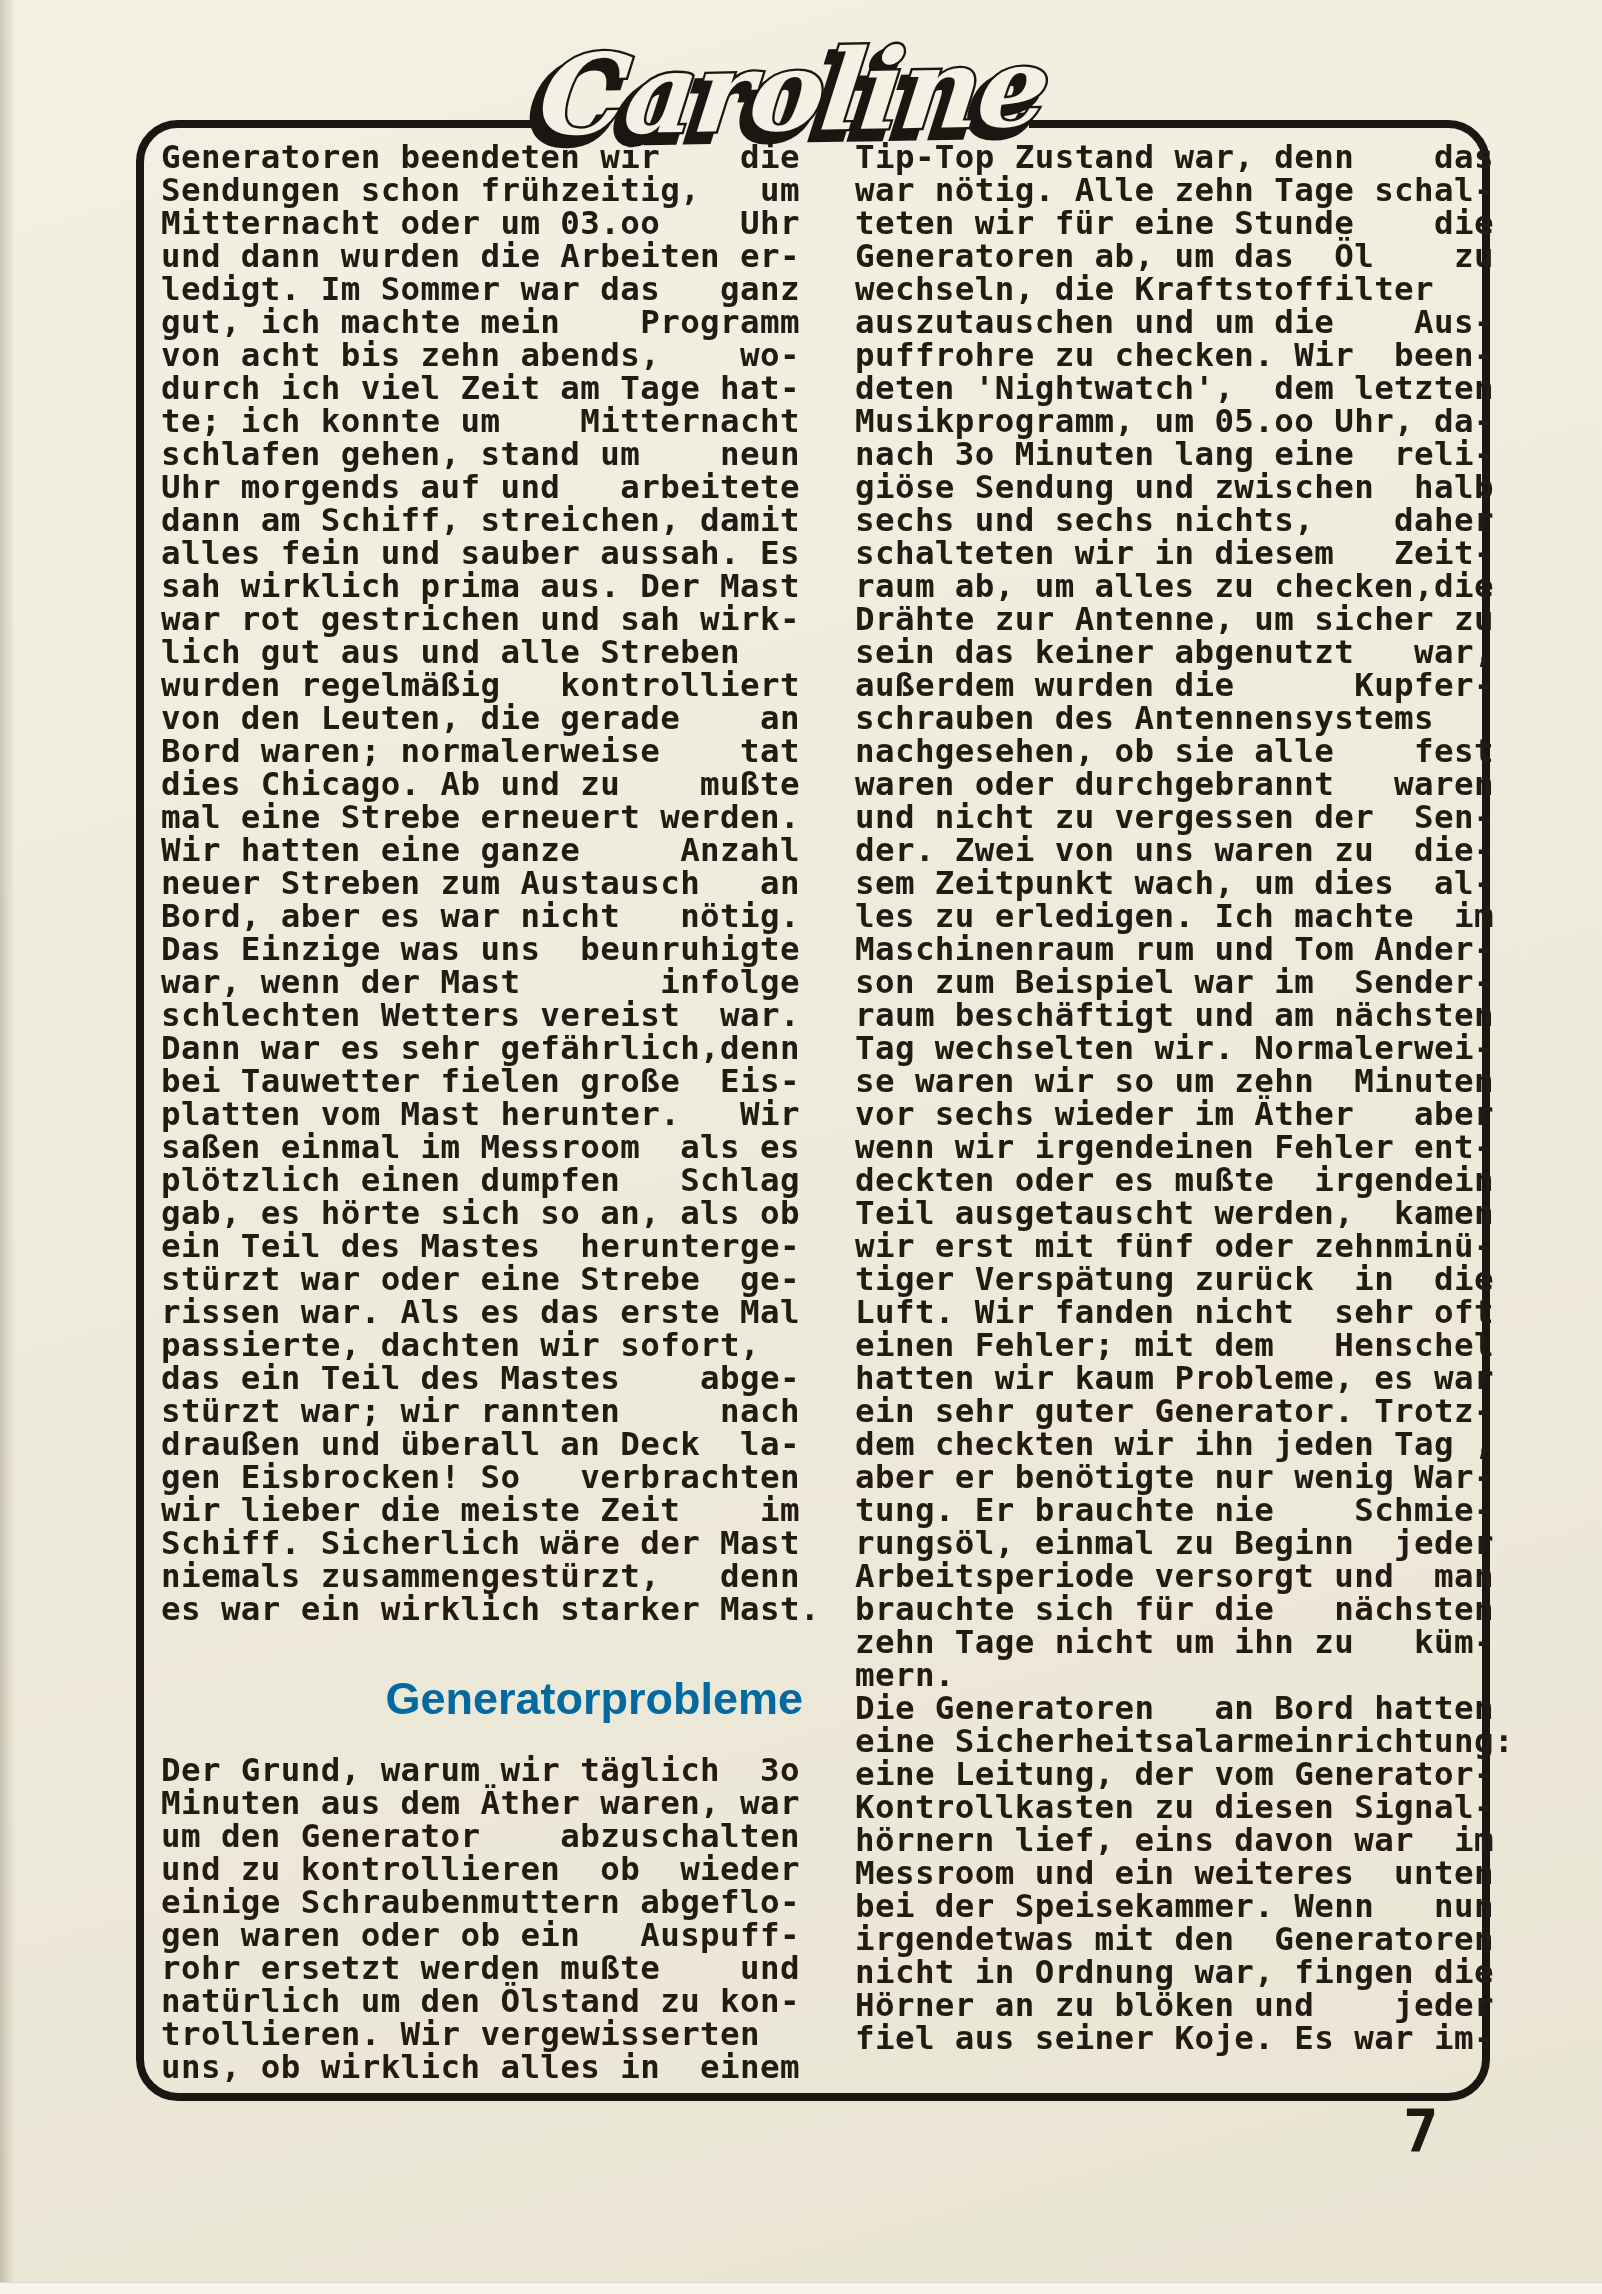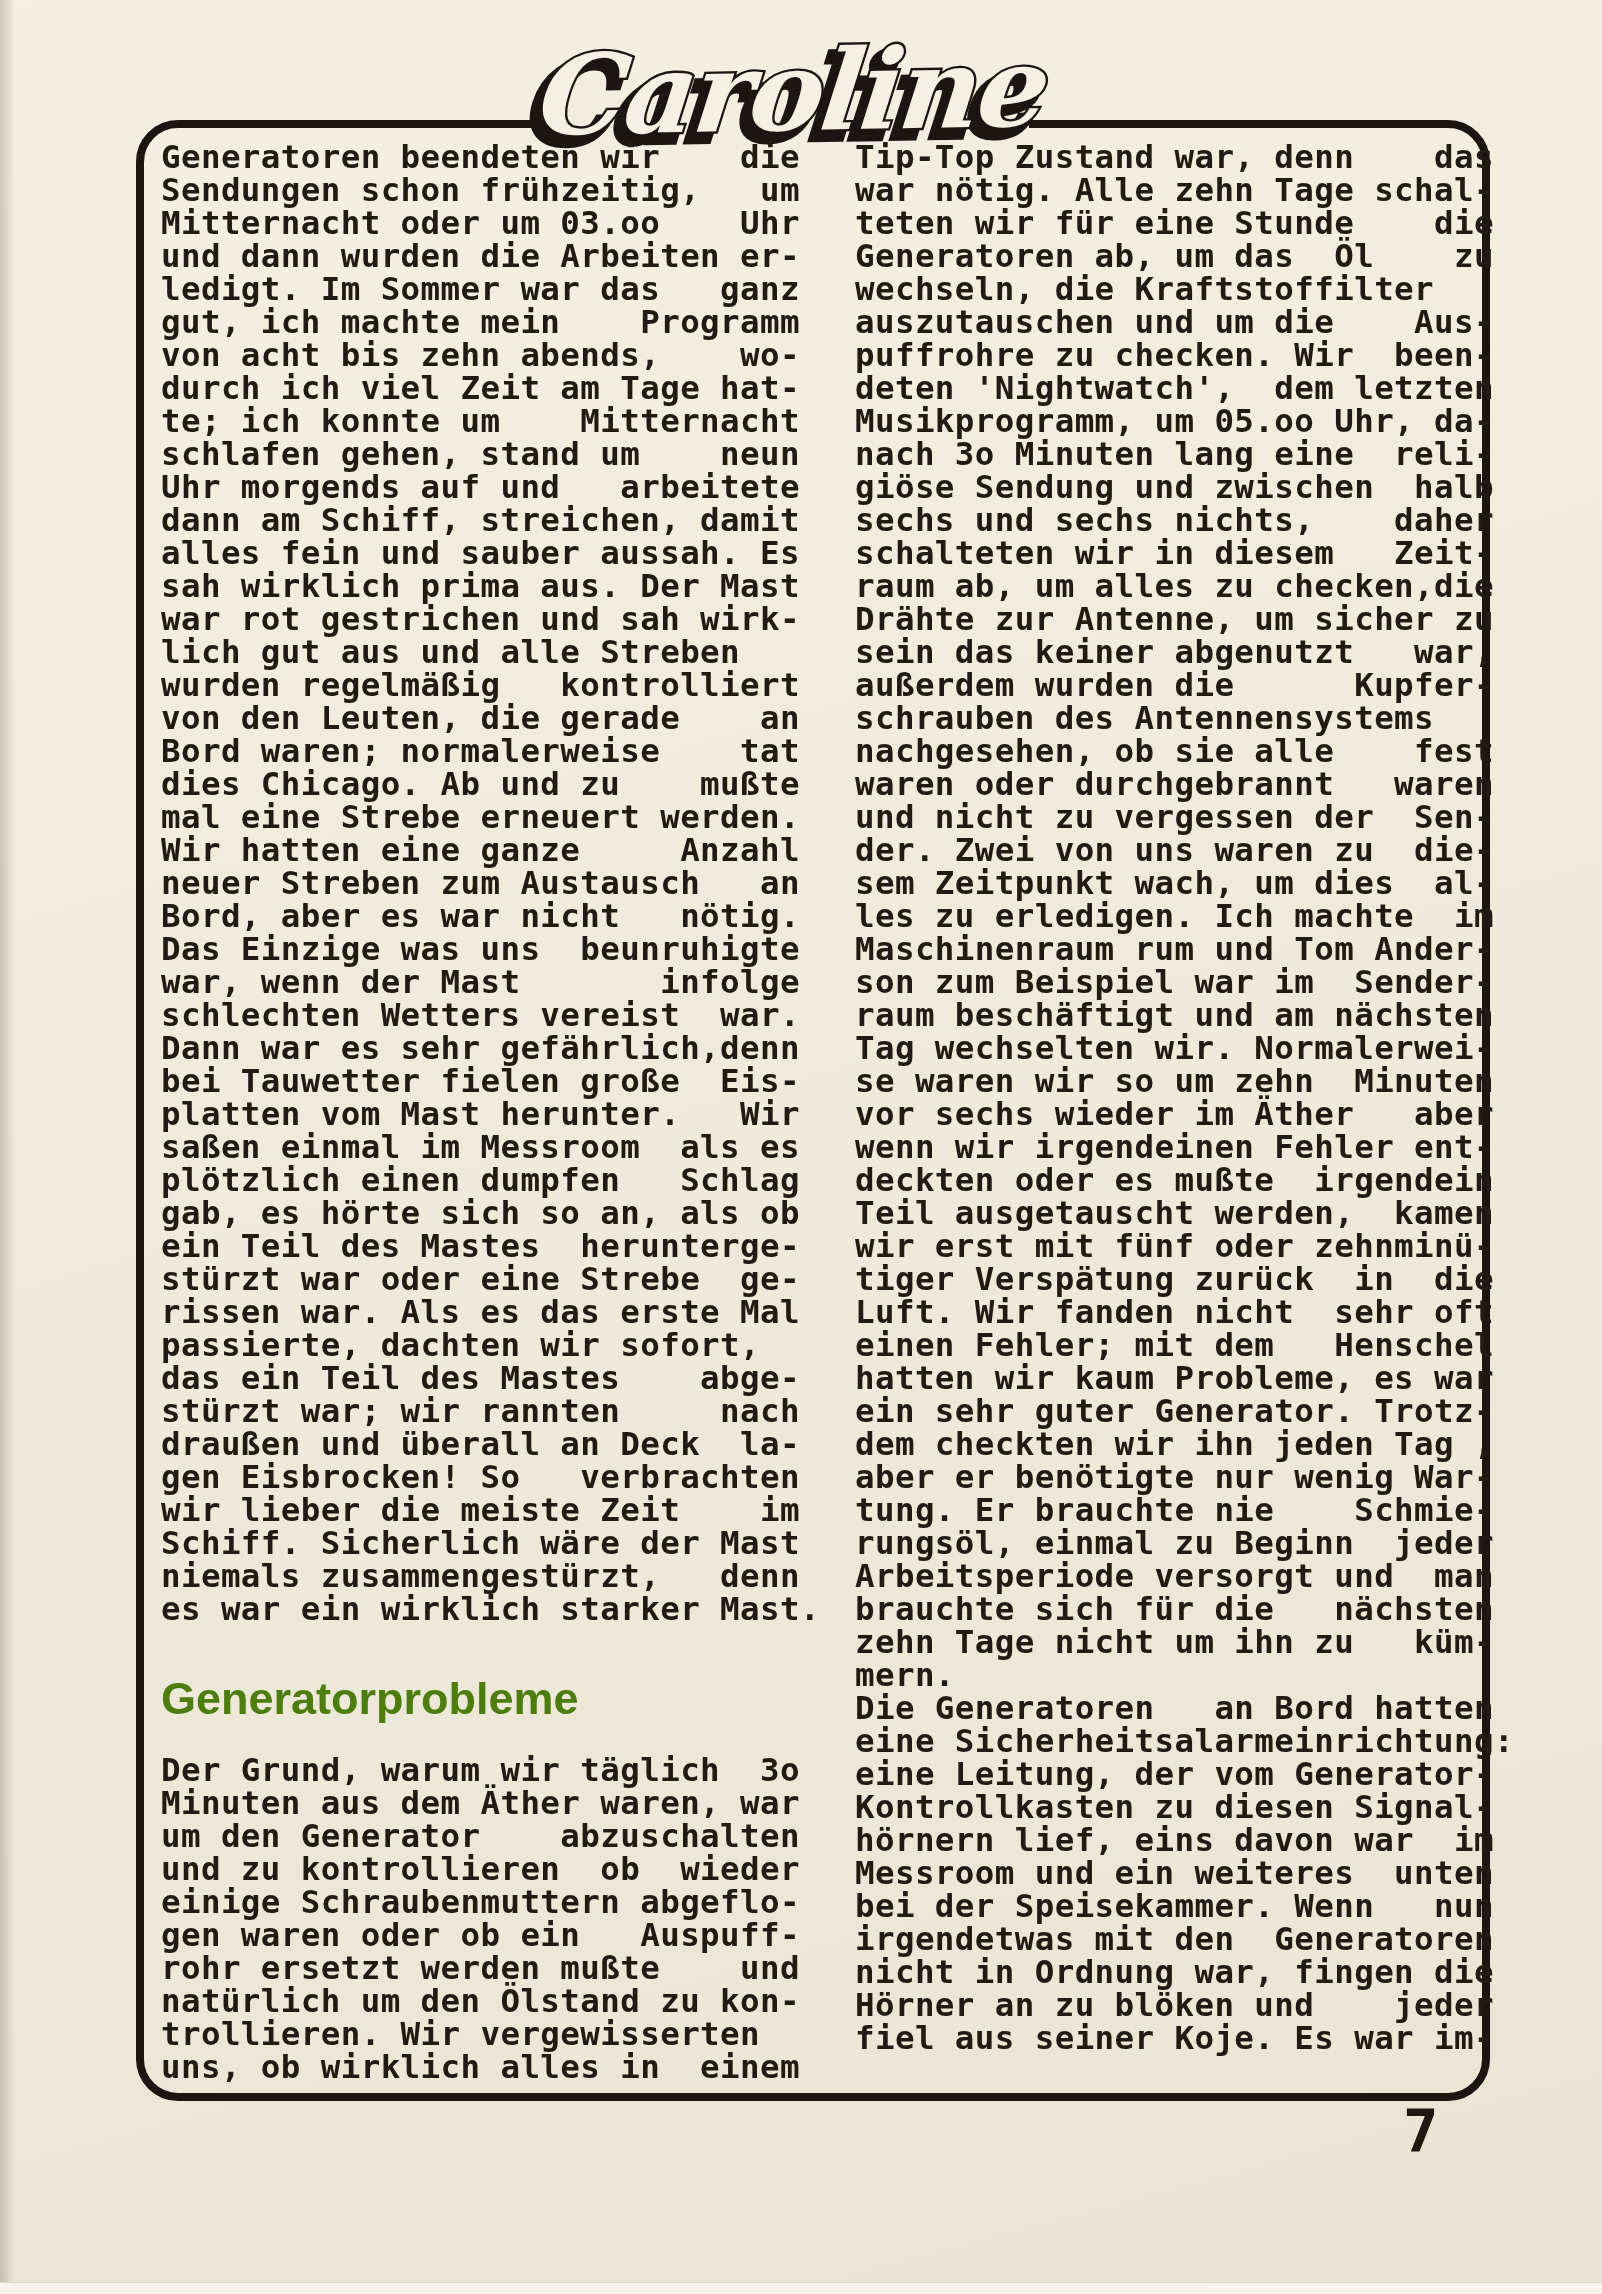--- a/index.html
+++ b/index.html
@@ -40,21 +40,21 @@
     transform:skewX(-8deg) rotate(-1deg);
   }
   .body-text{
     margin:0;white-space:pre;color:#221b13;
     font-family:"DejaVu Sans Mono",monospace;font-weight:bold;
     font-size:32.5px;line-height:33px;letter-spacing:0.4px;
   }
   .col-left{position:absolute;left:161px;top:141px;width:642px;}
   .col-right{position:absolute;left:823px;top:141px;margin-left:32px;}
   .section-heading{
-    margin:50px 0 33px;text-align:left;color:#4d7c0f;
+    margin:50px 0 33px;text-align:right;color:#0369a1;
     font-family:"Liberation Sans","DejaVu Sans",sans-serif;
     font-weight:bold;font-size:45px;line-height:1;letter-spacing:0;
   }
   .page-number{
     position:absolute;left:1403px;top:2101px;color:#1e1811;
     font-family:"DejaVu Sans Mono",monospace;font-weight:bold;
     font-size:59px;line-height:1;
   }
 </style>
 </head>

